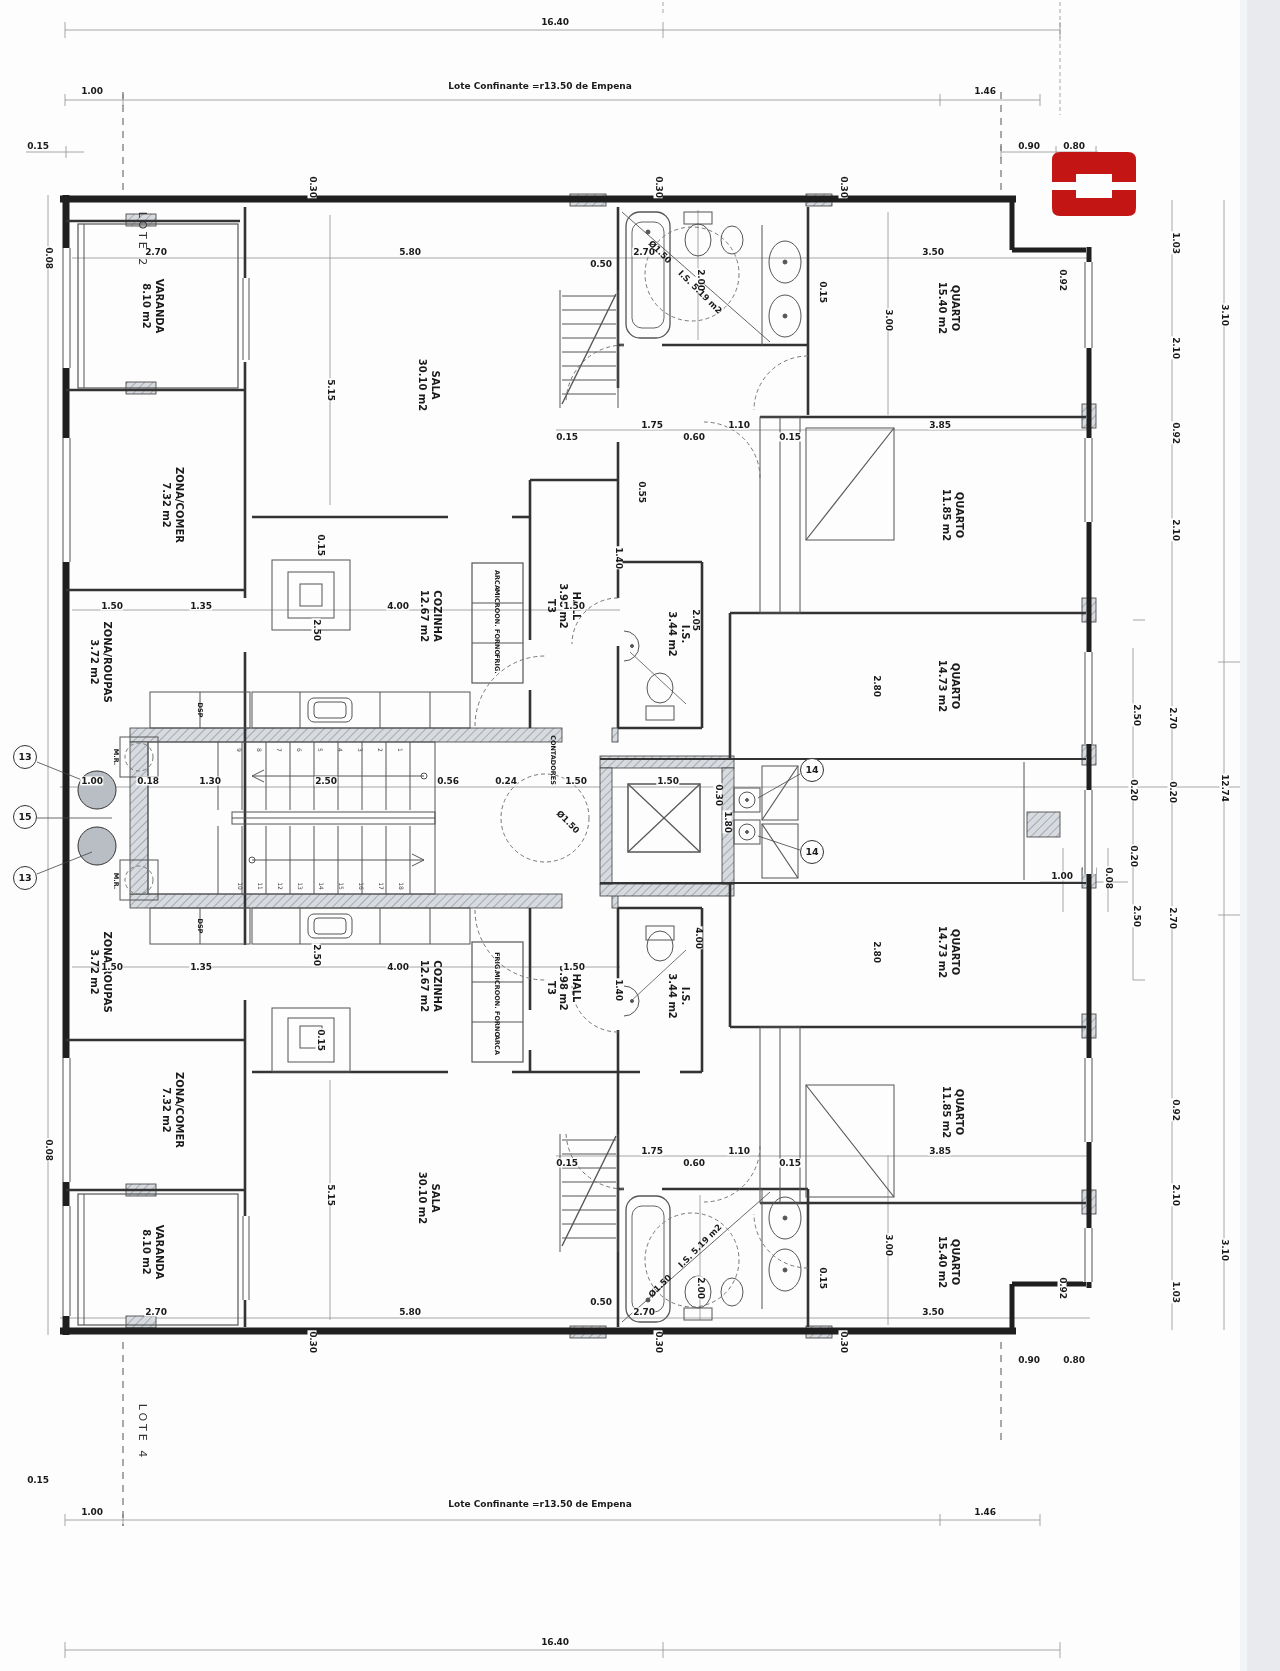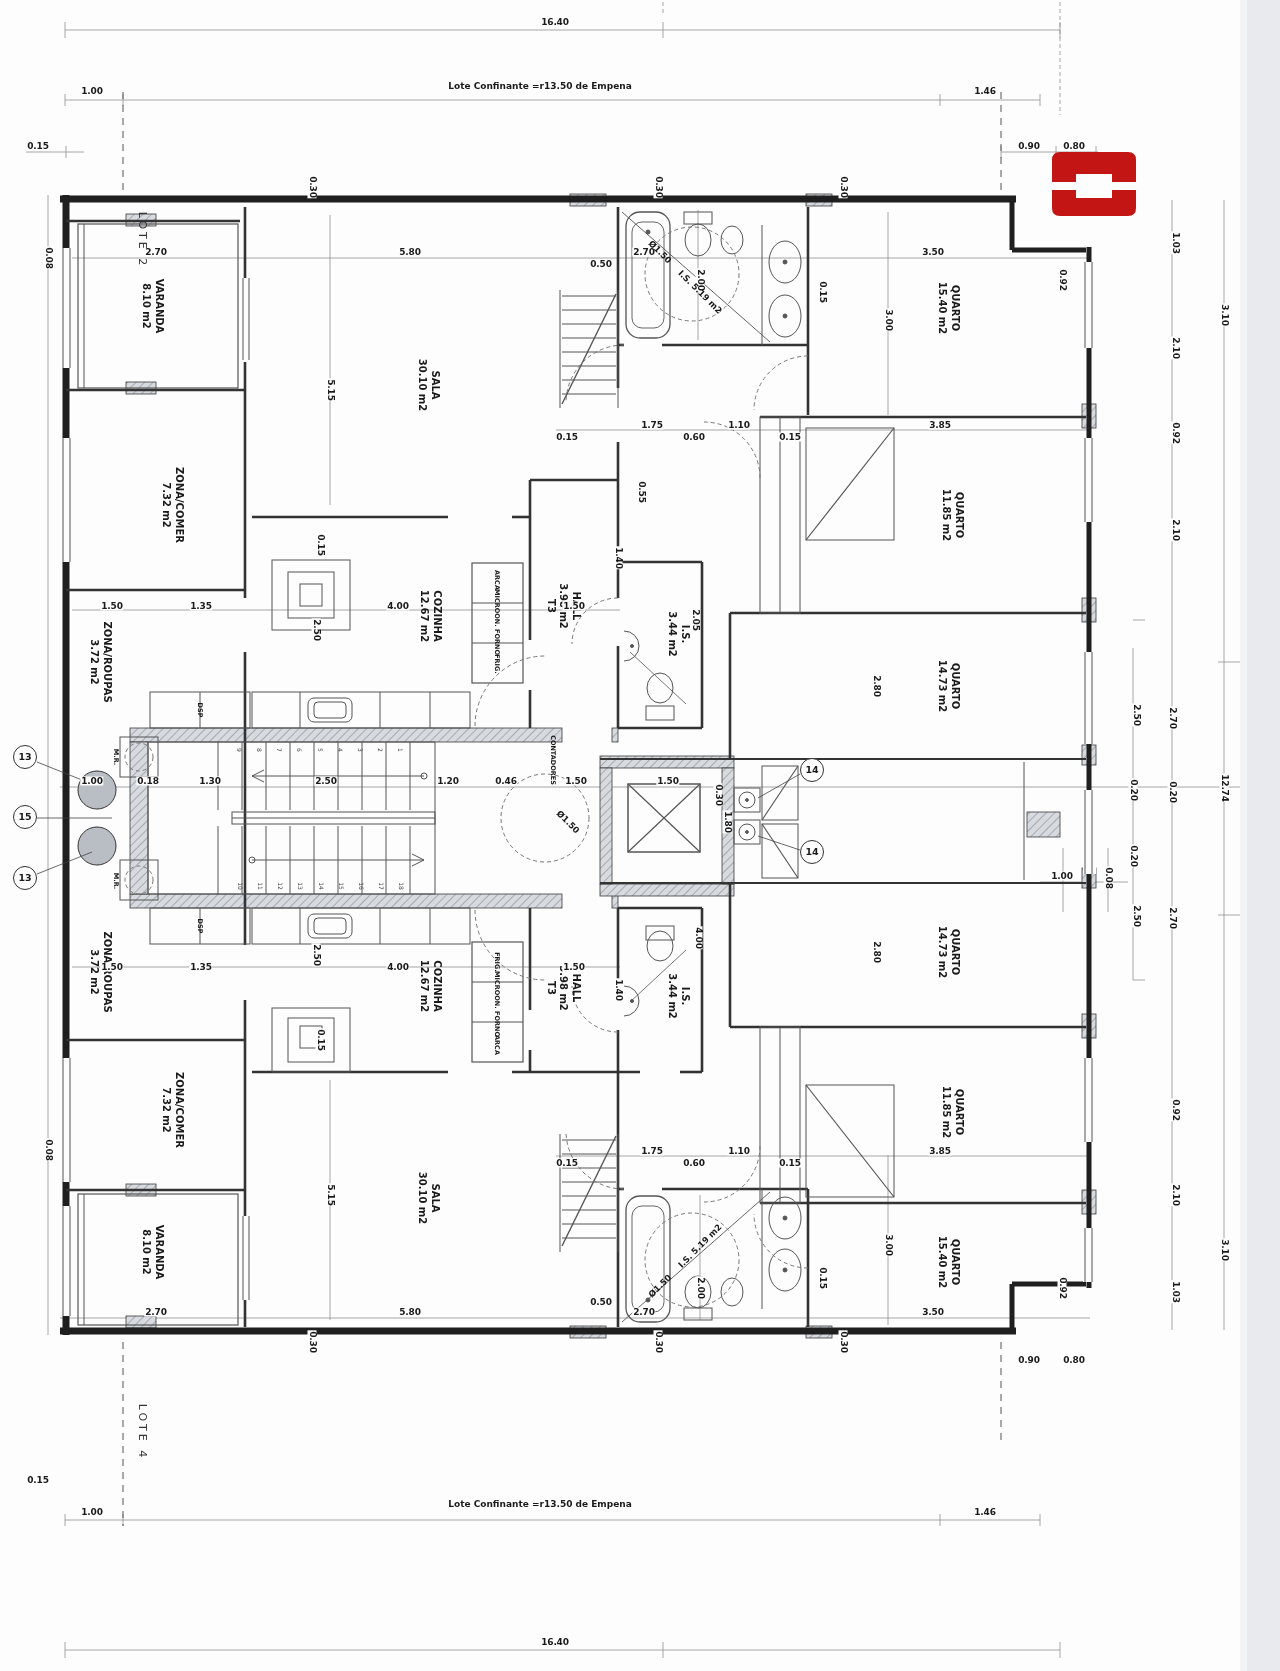--- a/index.html
+++ b/index.html
@@ -560,22 +560,22 @@
       <div class="dim" style="position: absolute; left: 695px; top: 620px; transform: translate(-50%, -50%) rotate(90deg);">2.05</div>
       <div class="dim" style="position: absolute; left: 320px; top: 545px; transform: translate(-50%, -50%) rotate(90deg);">0.15</div>
       <div class="dim" style="position: absolute; left: 316px; top: 630px; transform: translate(-50%, -50%) rotate(90deg);">2.50</div>
       <div class="dim" style="position: absolute; left: 876px; top: 686px; transform: translate(-50%, -50%) rotate(90deg);">2.80</div>
       <div class="dim" style="position: absolute; left: 1172px; top: 718px; transform: translate(-50%, -50%) rotate(90deg);">2.70</div>
       <div class="dim" style="position: absolute; left: 1136px; top: 715px; transform: translate(-50%, -50%) rotate(90deg);">2.50</div>
       <div class="dim" style="position: absolute; left: 92px; top: 781px; transform: translate(-50%, -50%);">1.00</div>
       <div class="dim" style="position: absolute; left: 148px; top: 781px; transform: translate(-50%, -50%);">0.18</div>
       <div class="dim" style="position: absolute; left: 210px; top: 781px; transform: translate(-50%, -50%);">1.30</div>
       <div class="dim" style="position: absolute; left: 326px; top: 781px; transform: translate(-50%, -50%);">2.50</div>
-      <div class="dim" style="position: absolute; left: 448px; top: 781px; transform: translate(-50%, -50%);">1.20</div>
-      <div class="dim" style="position: absolute; left: 506px; top: 781px; transform: translate(-50%, -50%);">0.46</div>
+      <div class="dim" style="position: absolute; left: 448px; top: 781px; transform: translate(-50%, -50%);">0.56</div>
+      <div class="dim" style="position: absolute; left: 506px; top: 781px; transform: translate(-50%, -50%);">0.24</div>
       <div class="dim" style="position: absolute; left: 576px; top: 781px; transform: translate(-50%, -50%);">1.50</div>
       <div class="dim" style="position: absolute; left: 668px; top: 781px; transform: translate(-50%, -50%);">1.50</div>
       <div class="dim" style="position: absolute; left: 718px; top: 795px; transform: translate(-50%, -50%) rotate(90deg);">0.30</div>
       <div class="dim" style="position: absolute; left: 727px; top: 822px; transform: translate(-50%, -50%) rotate(90deg);">1.80</div>
       <div class="dim" style="position: absolute; left: 1133px; top: 790px; transform: translate(-50%, -50%) rotate(90deg);">0.20</div>
       <div class="dim" style="position: absolute; left: 1172px; top: 792px; transform: translate(-50%, -50%) rotate(90deg);">0.20</div>
       <div class="dim" style="position: absolute; left: 1133px; top: 856px; transform: translate(-50%, -50%) rotate(90deg);">0.20</div>
       <div class="dim" style="position: absolute; left: 1224px; top: 788px; transform: translate(-50%, -50%) rotate(90deg);">12.74</div>
       <div class="dim" style="position: absolute; left: 1062px; top: 876px; transform: translate(-50%, -50%);">1.00</div>
       <div class="dim" style="position: absolute; left: 1108px; top: 878px; transform: translate(-50%, -50%) rotate(90deg);">0.08</div>

